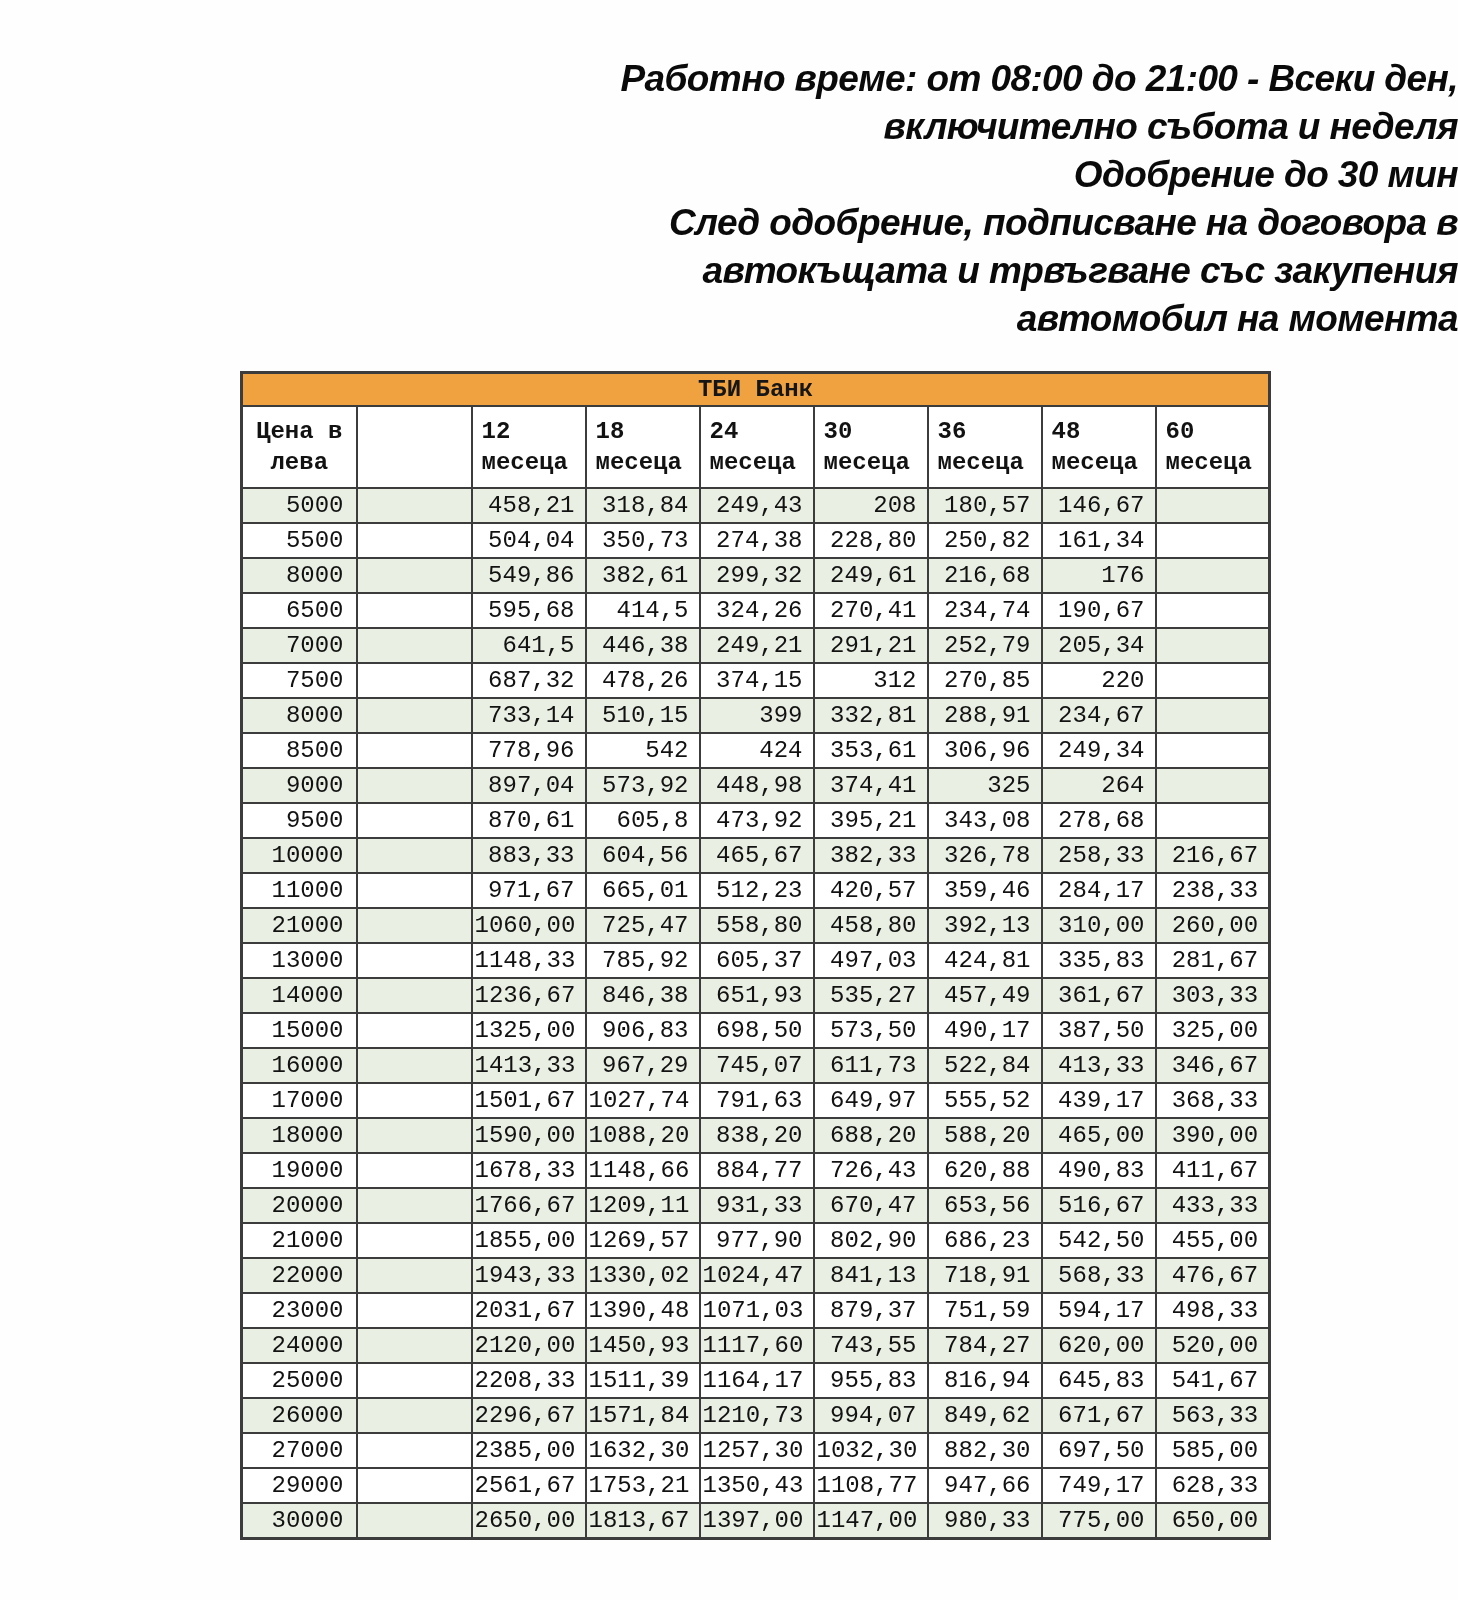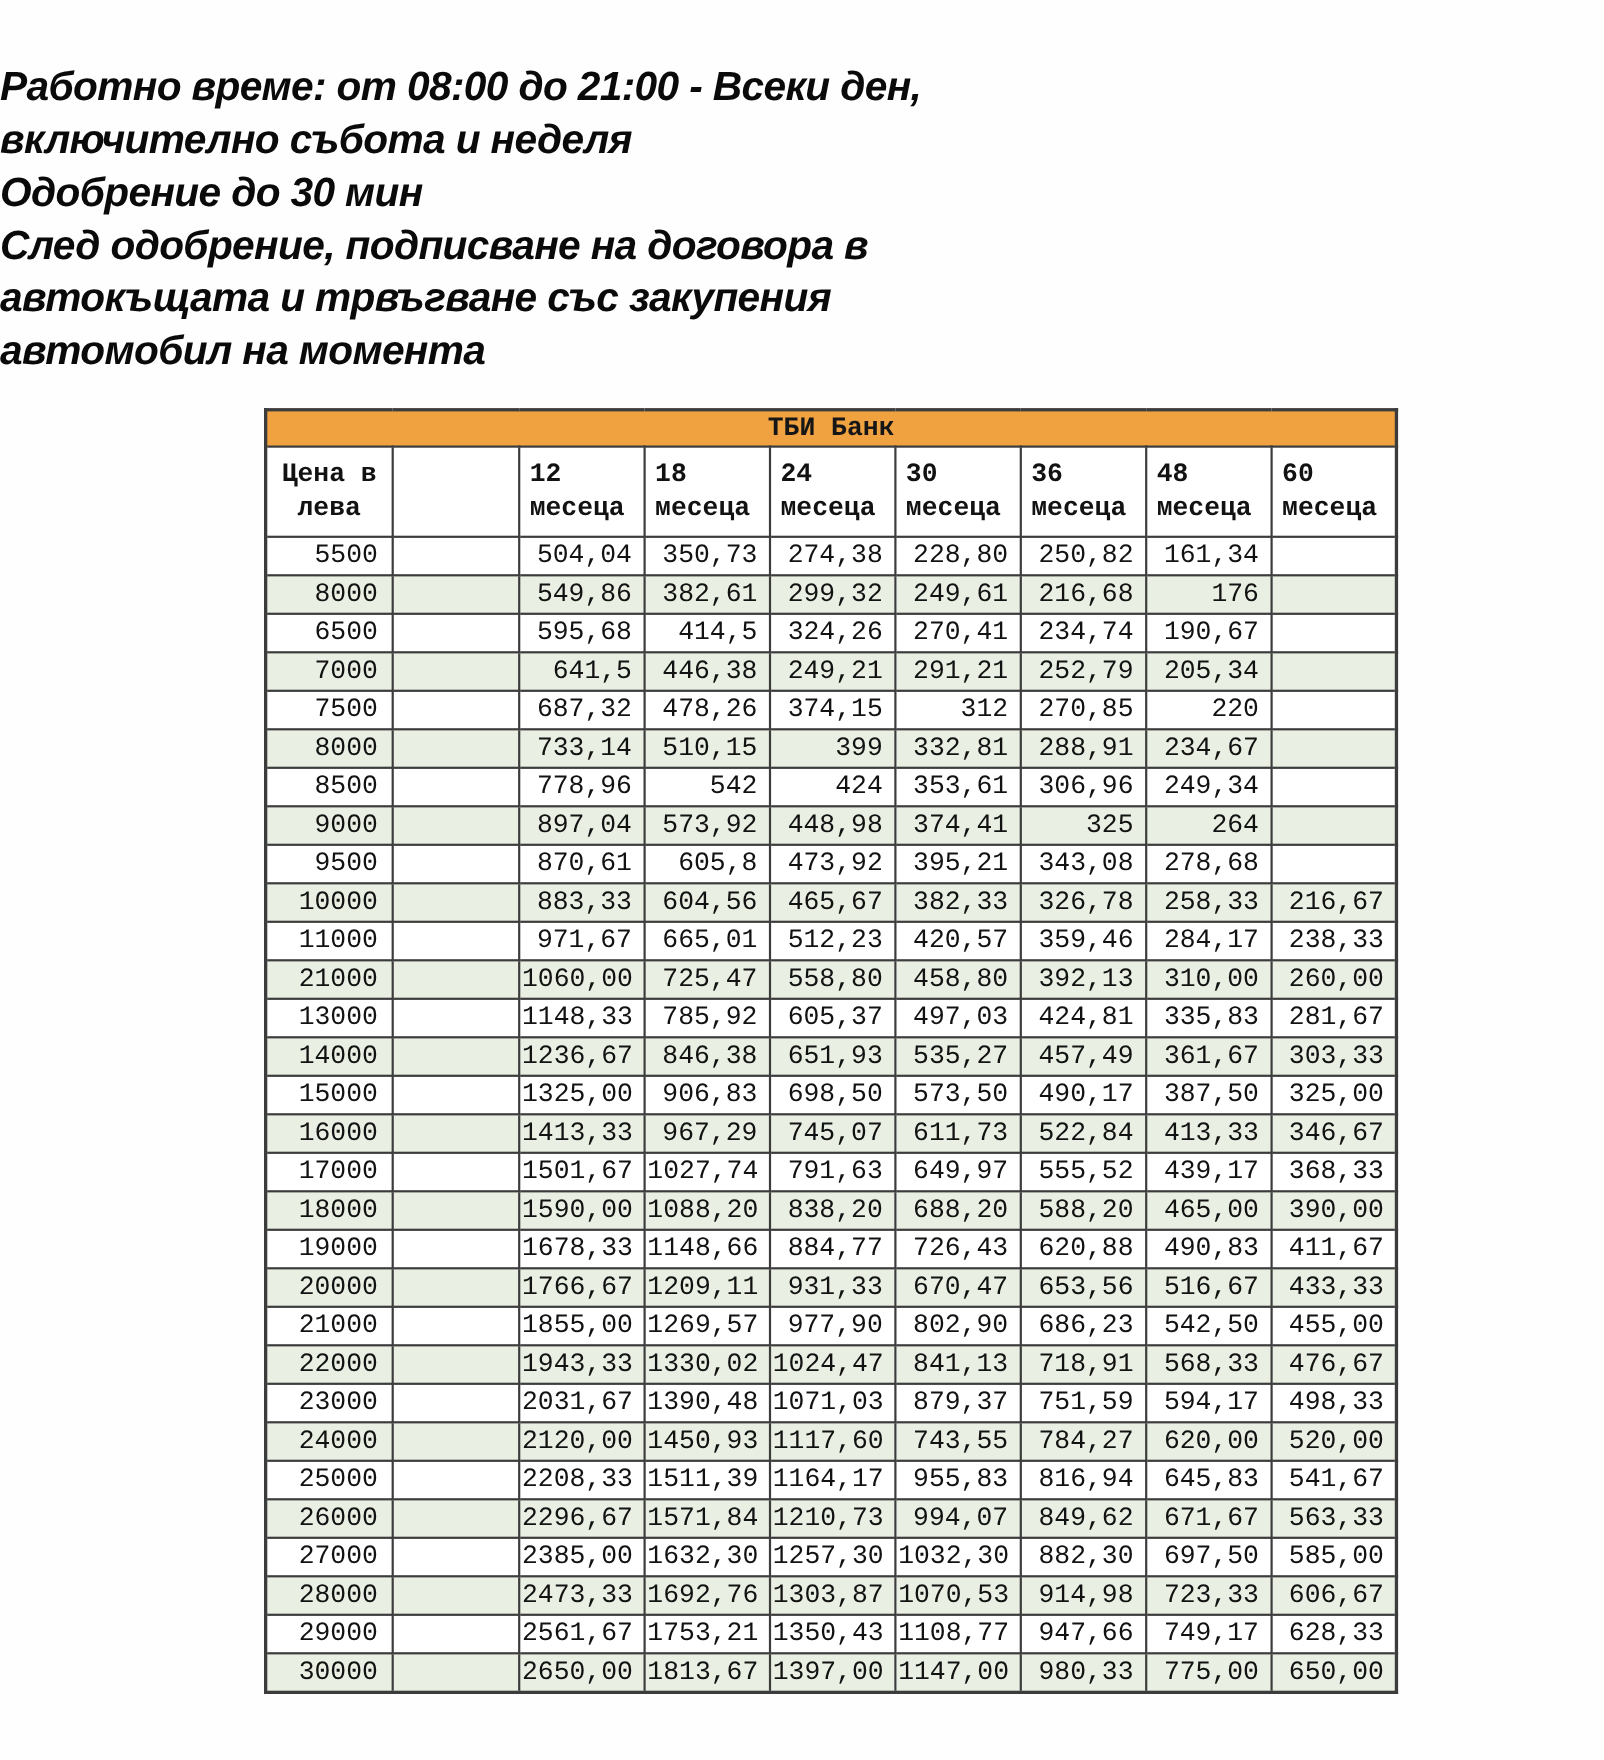--- a/index.html
+++ b/index.html
@@ -12,21 +12,21 @@
   html,body{margin:0;padding:0;}
   body{
     width:1458px;height:1600px;position:relative;
     background:var(--page);
     font-family:"Liberation Sans", sans-serif;
     color:var(--text);
     overflow:hidden;
   }
   .title-block{
     position:absolute;top:55px;left:0;width:1458px;
-    text-align:left;
+    text-align:right;
     font-weight:bold;font-style:italic;
     font-size:37px;line-height:48px;
     letter-spacing:-0.6px;
     color:#0a0a0a;
   }
   table.loan-table{
     position:absolute;left:240px;top:371px;
     width:1028px;
     border-collapse:collapse;table-layout:fixed;
     font-size:24px;
@@ -121,20 +121,31 @@
           <div>месеца</div>
         </th>
         <th>
           <div>60</div>
           <div>месеца</div>
         </th>
       </tr>
   </thead>
   <tbody>
 
+  <tr class="green">
+        <td class="price">5000</td>
+        <td></td>
+        <td>458,21</td>
+        <td>318,84</td>
+        <td>249,43</td>
+        <td>208</td>
+        <td>180,57</td>
+        <td>146,67</td>
+        <td></td>
+      </tr>
       <tr>
         <td class="price">5500</td>
         <td></td>
         <td>504,04</td>
         <td>350,73</td>
         <td>274,38</td>
         <td>228,80</td>
         <td>250,82</td>
         <td>161,34</td>
         <td></td>
@@ -418,31 +429,20 @@
         <td class="price">27000</td>
         <td></td>
         <td>2385,00</td>
         <td>1632,30</td>
         <td>1257,30</td>
         <td>1032,30</td>
         <td>882,30</td>
         <td>697,50</td>
         <td>585,00</td>
       </tr>
-      <tr class="green">
-        <td class="price">28000</td>
-        <td></td>
-        <td>2473,33</td>
-        <td>1692,76</td>
-        <td>1303,87</td>
-        <td>1070,53</td>
-        <td>914,98</td>
-        <td>723,33</td>
-        <td>606,67</td>
-      </tr>
       <tr>
         <td class="price">29000</td>
         <td></td>
         <td>2561,67</td>
         <td>1753,21</td>
         <td>1350,43</td>
         <td>1108,77</td>
         <td>947,66</td>
         <td>749,17</td>
         <td>628,33</td>

